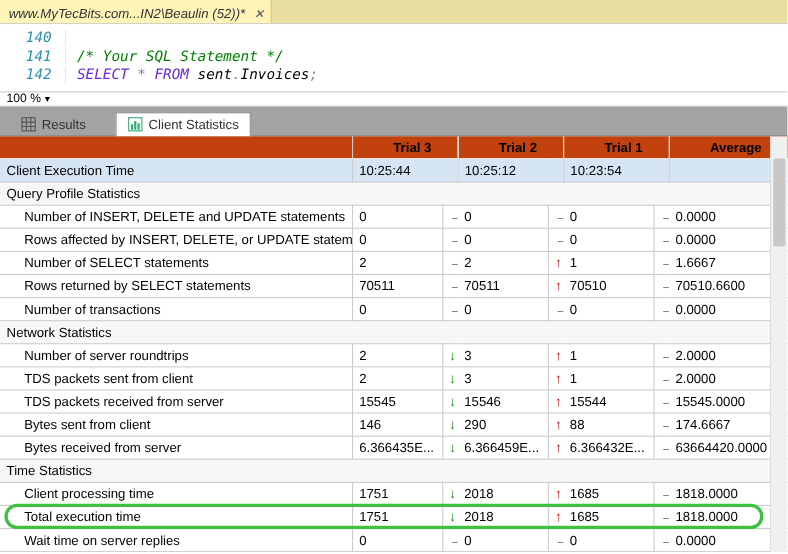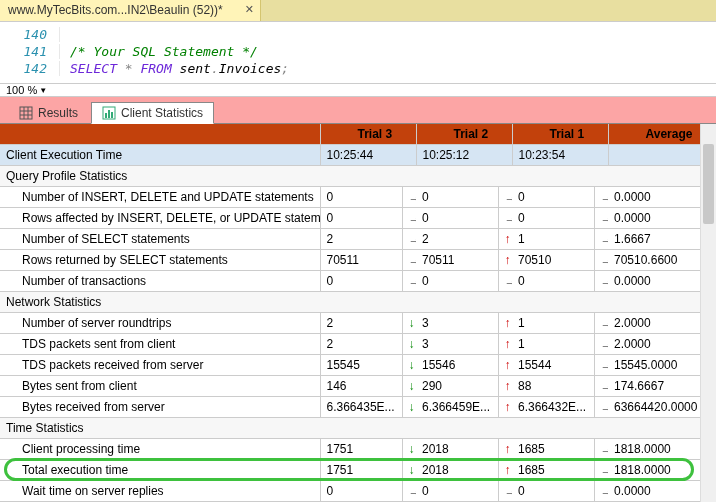--- a/index.html
+++ b/index.html
@@ -15,23 +15,25 @@
     height: 22px;
     display: flex;
     align-items: stretch;
     border-bottom: 1px solid #ccc;
   }
   .file-tab {
     background: #fff4b8;
     border-right: 1px solid #d4c56f;
     padding: 3px 6px 0 8px;
     display: flex;
+    align-items: center;
     font-size: 12px;
     color: #333;
-    gap: 18px;
+    gap: 4px;
+    font-style: italic;
   }
   .file-tab .close-x { color: #555; font-size: 11px; margin-left: 4px; cursor: pointer; }
   .editor {
     background: #fff;
     font-family: Consolas, monospace;
     font-size: 13px;
     padding: 4px 0 6px 0;
     font-style: italic;
   }
   .editor-line { display: flex; height: 17px; align-items: center; }
@@ -55,22 +57,22 @@
     font-size: 11px;
     display: flex;
     align-items: center;
     gap: 2px;
   }
   .result-tabs {
     display: flex;
     align-items: flex-start;
     padding: 4px 8px 0 8px;
     border-bottom: 1px solid #888;
-    background: #fca5a5;
-    gap: 2px;
+    background: #a3a3a3;
+    gap: 16px;
   }
   .rtab {
     display: inline-flex;
     align-items: center;
     gap: 5px;
     padding: 3px 10px;
     font-size: 12px;
     border: 1px solid transparent;
     position: relative;
     top: 1px;

